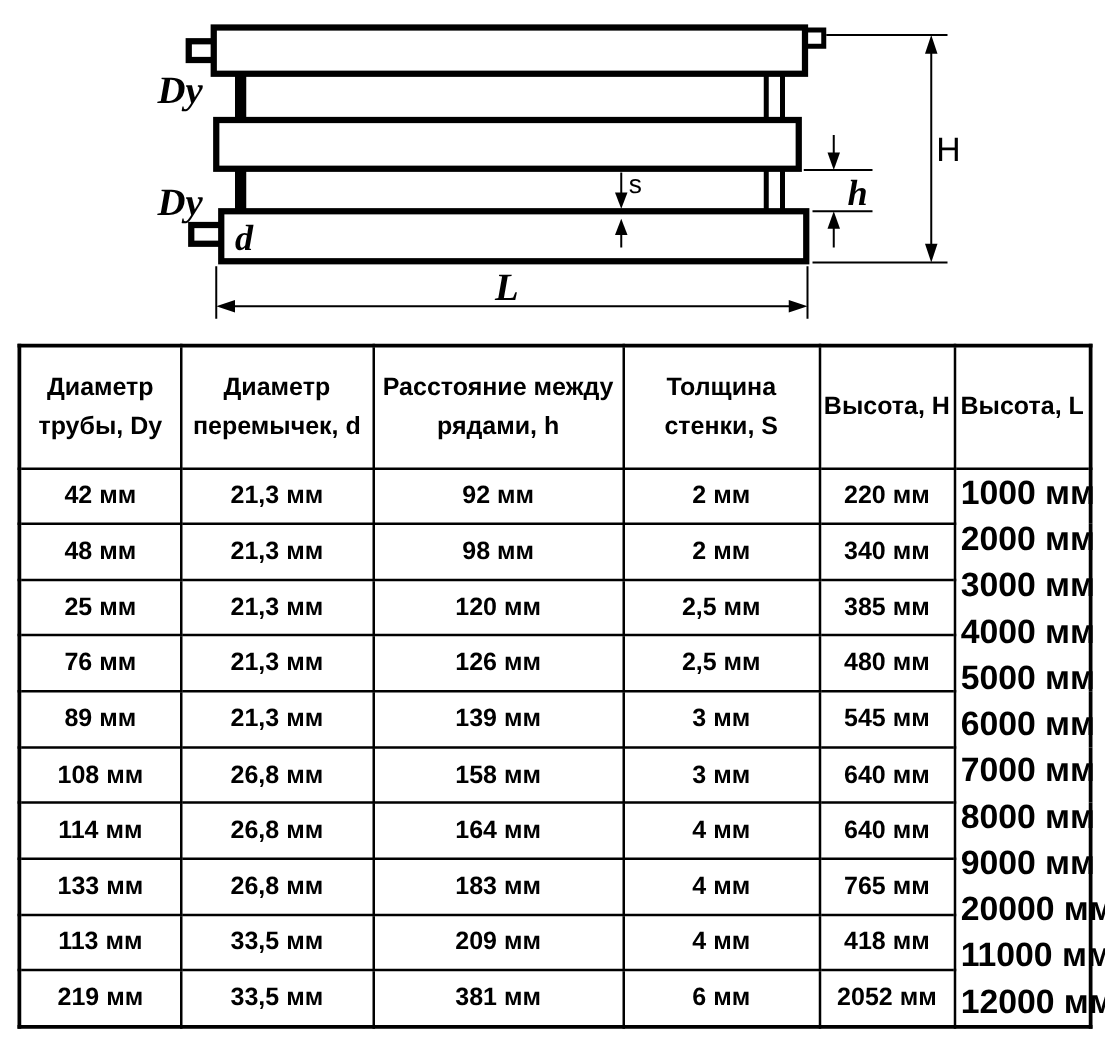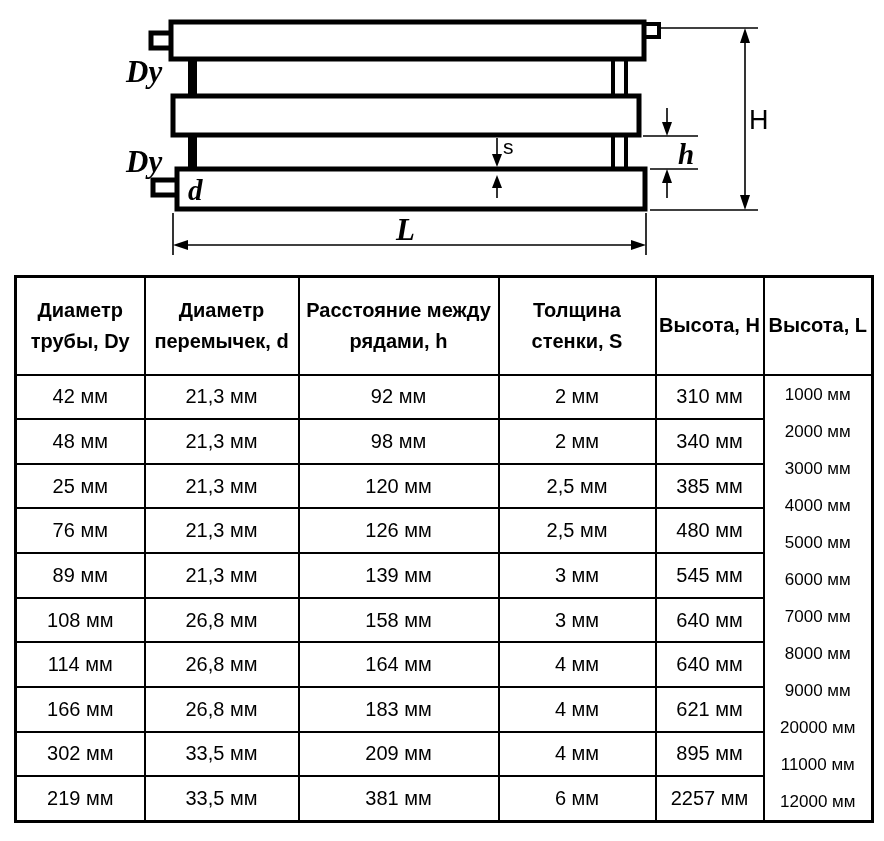--- a/index.html
+++ b/index.html
@@ -39,27 +39,28 @@
     padding: 2px 4px;
     line-height: 1.55;
   }
   table.spec th.nowrap { white-space: nowrap; padding: 2px 2px; }
   table.spec td {
     font-size: 20px;
     text-align: center;
     vertical-align: middle;
     height: 44px;
     padding: 0 4px;
+    font-weight: bold;
   }
   td.length-cell {
     vertical-align: middle;
     padding: 0 2px;
   }
   .length-line {
-    font-size: 17px;
+    font-size: 27px;
     line-height: 37px;
     text-align: center;
     white-space: nowrap;
   }
   svg text { user-select: none; }
   .lbl-serif {
     font-family: "Liberation Serif", serif;
     font-style: italic;
     font-weight: bold;
   }
@@ -145,21 +146,21 @@
         <th class="nowrap">Высота, H</th>
         <th class="nowrap">Высота, L</th>
       </tr>
     </thead>
     <tbody>
       <tr>
         <td>42 мм</td>
         <td>21,3 мм</td>
         <td>92 мм</td>
         <td>2 мм</td>
-        <td>310 мм</td>
+        <td>220 мм</td>
         <td class="length-cell" rowspan="10">
           <div class="length-line">1000 мм</div>
           <div class="length-line">2000 мм</div>
           <div class="length-line">3000 мм</div>
           <div class="length-line">4000 мм</div>
           <div class="length-line">5000 мм</div>
           <div class="length-line">6000 мм</div>
           <div class="length-line">7000 мм</div>
           <div class="length-line">8000 мм</div>
           <div class="length-line">9000 мм</div>
@@ -204,35 +205,35 @@
         <td>640 мм</td>
       </tr>
       <tr>
         <td>114 мм</td>
         <td>26,8 мм</td>
         <td>164 мм</td>
         <td>4 мм</td>
         <td>640 мм</td>
       </tr>
       <tr>
-        <td>166 мм</td>
+        <td>133 мм</td>
         <td>26,8 мм</td>
         <td>183 мм</td>
         <td>4 мм</td>
-        <td>621 мм</td>
-      </tr>
-      <tr>
-        <td>302 мм</td>
+        <td>765 мм</td>
+      </tr>
+      <tr>
+        <td>113 мм</td>
         <td>33,5 мм</td>
         <td>209 мм</td>
         <td>4 мм</td>
-        <td>895 мм</td>
+        <td>418 мм</td>
       </tr>
       <tr>
         <td>219 мм</td>
         <td>33,5 мм</td>
         <td>381 мм</td>
         <td>6 мм</td>
-        <td>2257 мм</td>
+        <td>2052 мм</td>
       </tr>
     </tbody>
   </table>
 </div>
 
 </body></html>

